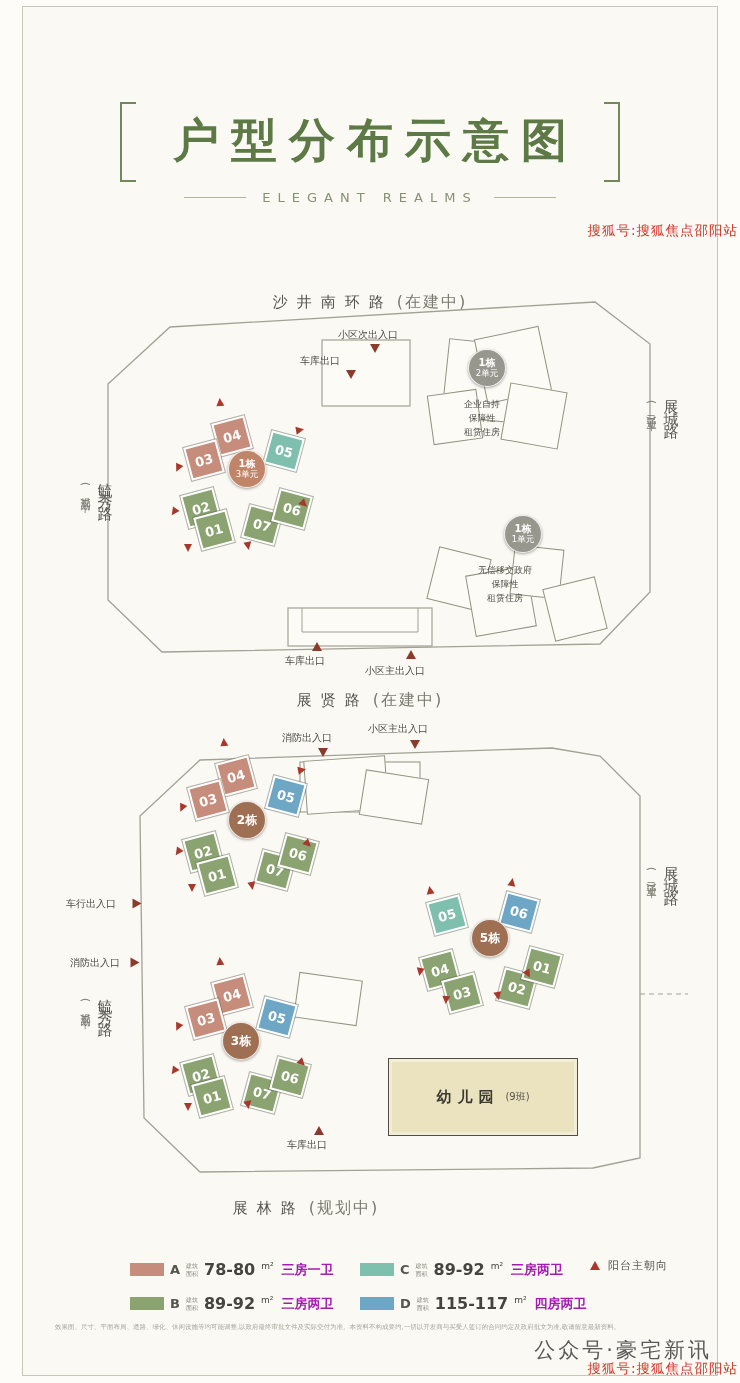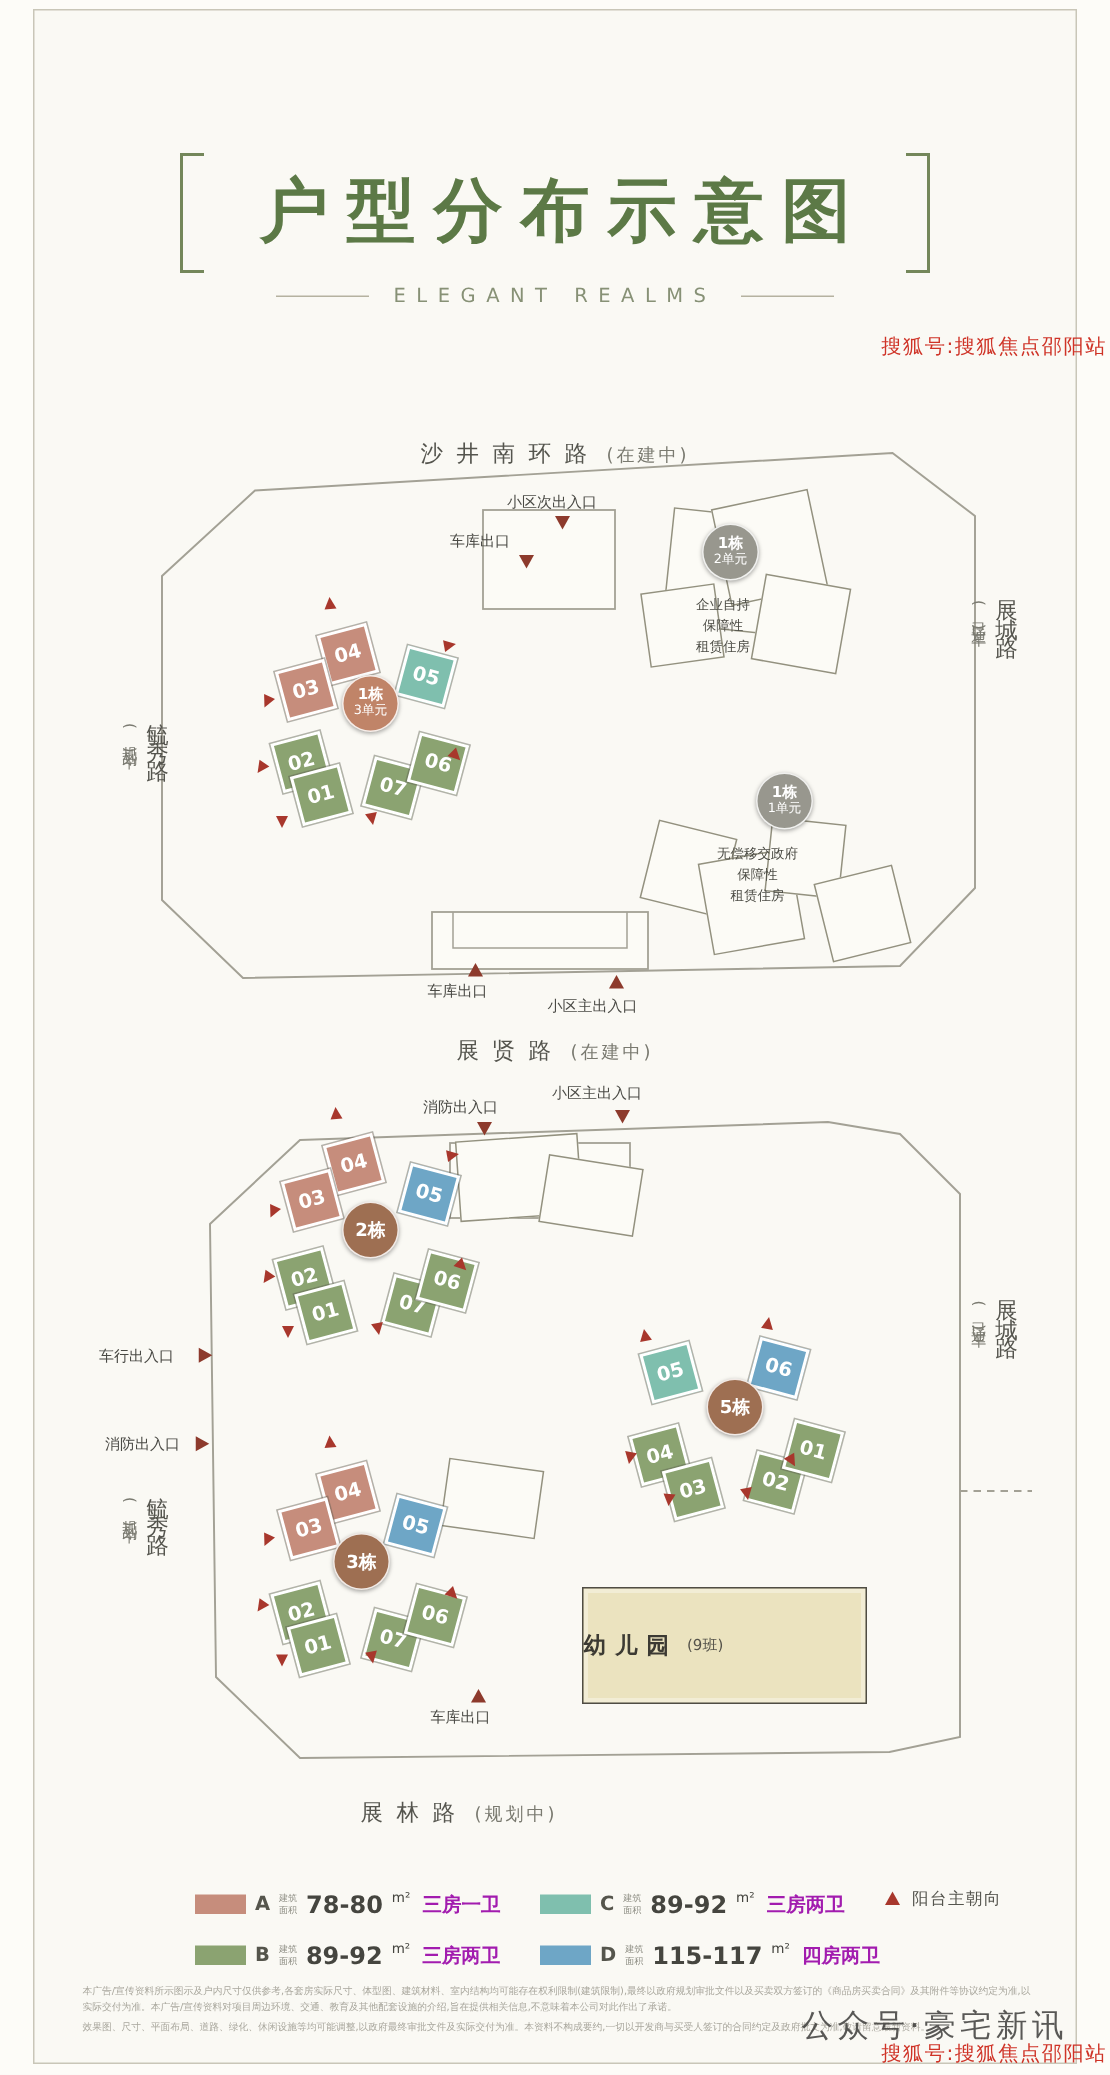--- a/index.html
+++ b/index.html
@@ -23,21 +23,21 @@
   .wm-brand{position:absolute;top:1336px;right:28px;font-size:21px;letter-spacing:3px;color:rgba(60,60,58,.85);z-index:19;white-space:nowrap}
 
   
   .plan{position:absolute;left:50px;width:640px}
   #plan1{top:252px;height:452px}
   #plan2{top:718px;height:480px}
   .plan svg{position:absolute;left:0;top:0}
 
   .road-h{position:absolute;text-align:center;color:#55554e;white-space:nowrap;z-index:4}
   .rh-name{font-size:15px;letter-spacing:9px;text-indent:9px;color:#55554e}
-  .rh-status{font-size:12px;color:#7a7a70;letter-spacing:2px;margin-left:4px}
+  .rh-status{font-size:16px;color:#7a7a70;letter-spacing:2px;margin-left:4px}
   .road-v{position:absolute;writing-mode:vertical-rl;text-align:center;z-index:4}
   .rv-name{font-size:15px;letter-spacing:12px;color:#55554e}
   .rv-status{font-size:10px;letter-spacing:3px;color:#7a7a70;margin-top:10px}
 
   .lbl{position:absolute;font-size:10px;color:#4a4a45;white-space:nowrap;z-index:5}
   .mark{position:absolute;width:0;height:0;border-left:5px solid transparent;border-right:5px solid transparent;border-bottom:9px solid #8d3a2c;z-index:5}
 
   .unit{position:absolute;width:34px;height:34px;border:2px solid #fff;box-shadow:0 0 0 1px rgba(90,90,80,.45);display:flex;align-items:center;justify-content:center;color:#fff;font-weight:bold;font-size:13px;z-index:5}
   .tA{background:#c68d7c}.tB{background:#8ba371}.tC{background:#7fbfae}.tD{background:#6ea6c6}
   .sw{display:inline-block;width:34px;height:13px}
@@ -46,21 +46,21 @@
   .bl1{font-size:10px;font-weight:bold;line-height:1.15}
   .bl2{font-size:8.5px;line-height:1.15}
   .badge.single span{font-size:12px;font-weight:bold}
   .bg-salmon{background:#c08468}.bg-gray{background:#98978e}.bg-brown{background:#9e6f52}
 
   .wf{position:absolute;background:#fcfbf6;border:1.5px solid #93917f;z-index:2}
   .pub-cap{position:absolute;width:100px;text-align:center;font-size:9px;color:#4c4c45;line-height:1.55;z-index:6}
 
   .tri{position:absolute;width:0;height:0;border-left:4.5px solid transparent;border-right:4.5px solid transparent;border-bottom:8px solid #a8372c;z-index:6}
 
-  #kindergarten{position:absolute;left:338px;top:340px;width:190px;height:78px;background:#ebe3bf;border:1.5px solid #4f4d44;display:flex;align-items:center;justify-content:flex-start;gap:6px;z-index:4;box-shadow:inset 0 0 0 3px rgba(255,255,255,.35)}
+  #kindergarten{position:absolute;left:338px;top:340px;width:190px;height:78px;background:#ebe3bf;border:1.5px solid #4f4d44;display:flex;align-items:center;justify-content:center;gap:6px;z-index:4;box-shadow:inset 0 0 0 3px rgba(255,255,255,.35)}
   #kg-name{font-size:15px;font-weight:bold;letter-spacing:6px;color:#3c3a33}
   #kg-suffix{font-size:10px;color:#55534a}
 
   
   #legend{position:absolute;left:60px;top:1250px;width:620px;height:84px;z-index:8}
   .lg-item{position:absolute;display:flex;align-items:center;gap:6px}
   .lg-key{font-size:13px;font-weight:bold;color:#55554c}
   .lg-arealabel{display:inline-flex;flex-direction:column;font-size:6px;color:#8c8c82;line-height:1.2}
   .lg-arealabel i{font-style:normal}
   .lg-area{font-size:16px;font-weight:bold;color:#45453f}
@@ -360,18 +360,17 @@
     <span class="lg-unit">m²</span>
     <span class="lg-desc">四房两卫</span>
   </div>
   <div class="lg-orient" style="left:530px;top:8px">
     <span class="o-tri"></span>
     <span>阳台主朝向</span>
   </div>
 </div>
 
 <div id="disclaimer">
-  <p>本广告/宣传资料所示图示及户内尺寸仅供参考,各套房实际尺寸、体型图、建筑材料、室内结构均可能存在权利限制(建筑限制),最终以政府规划审批文件以及买卖双方签订的《商品房买卖合同》及其附件等协议约定为准,以实际交付为准。本广告/宣传资料对项目周边环境、交通、教育及其他配套设施的介绍,旨在提供相关信息,不意味着本公司对此作出了承诺。</p>
   <p>效果图、尺寸、平面布局、道路、绿化、休闲设施等均可能调整,以政府最终审批文件及实际交付为准。本资料不构成要约,一切以开发商与买受人签订的合同约定及政府批文为准,敬请留意最新资料。</p>
 </div>
 
 <div class="wm-brand">公众号·豪宅新讯</div>
 <div class="wm-red wm-red-bottom">搜狐号:搜狐焦点邵阳站</div>
 
 </body></html>

